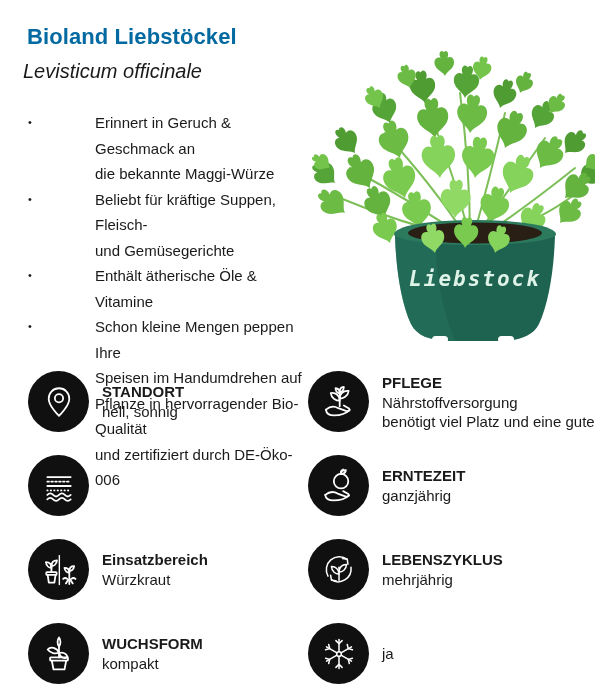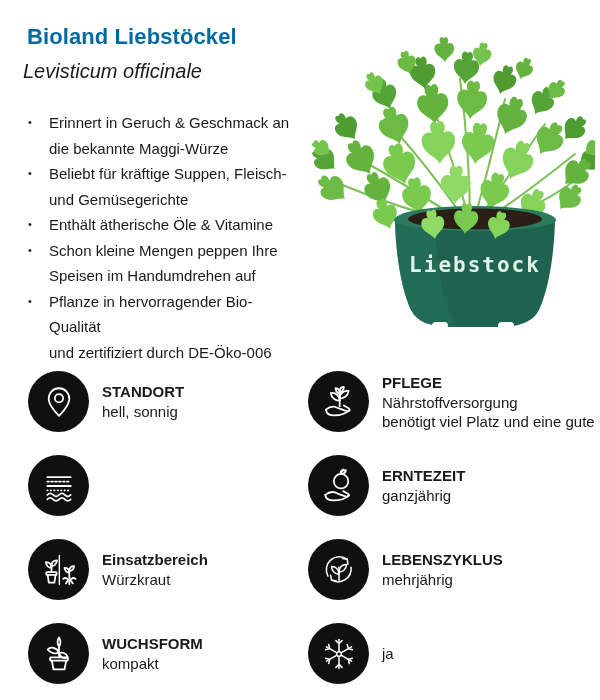--- a/index.html
+++ b/index.html
@@ -8,23 +8,23 @@
     background:#ffffff;color:#1a1a1a;
     font-family:"Liberation Sans",sans-serif;
   }
   
   .info{position:absolute;left:23px;top:20px;width:280px;}
   .title{font-size:22px;font-weight:bold;color:#0369a1;margin:4px;letter-spacing:.1px;}
   .subtitle{font-style:italic;font-size:20px;margin-top:10px;}
   .bullets{list-style:none;margin:27px 0 0 0;padding:0;}
   .bullets li{display:flex;font-size:15px;line-height:25.5px;}
   .dot{flex:none;width:21px;padding-left:5px;font-size:11px;}
-  .blines span{display:block;}
+  .blines span{display:block;margin-left:46px;}
   
-  .photo{position:absolute;left:295px;top:24px;width:300px;height:322px;}
+  .photo{position:absolute;left:295px;top:38px;width:300px;height:322px;font-style:italic;}
   
   .features{
     position:absolute;left:28px;top:371px;
     display:grid;grid-template-columns:280px 1fr;grid-auto-rows:84px;
   }
   .feature{display:flex;align-items:flex-start;gap:13px;}
   .icon-circle{
     flex:none;width:61px;height:61px;border-radius:50%;background:#101010;
     display:flex;align-items:center;justify-content:center;
   }

